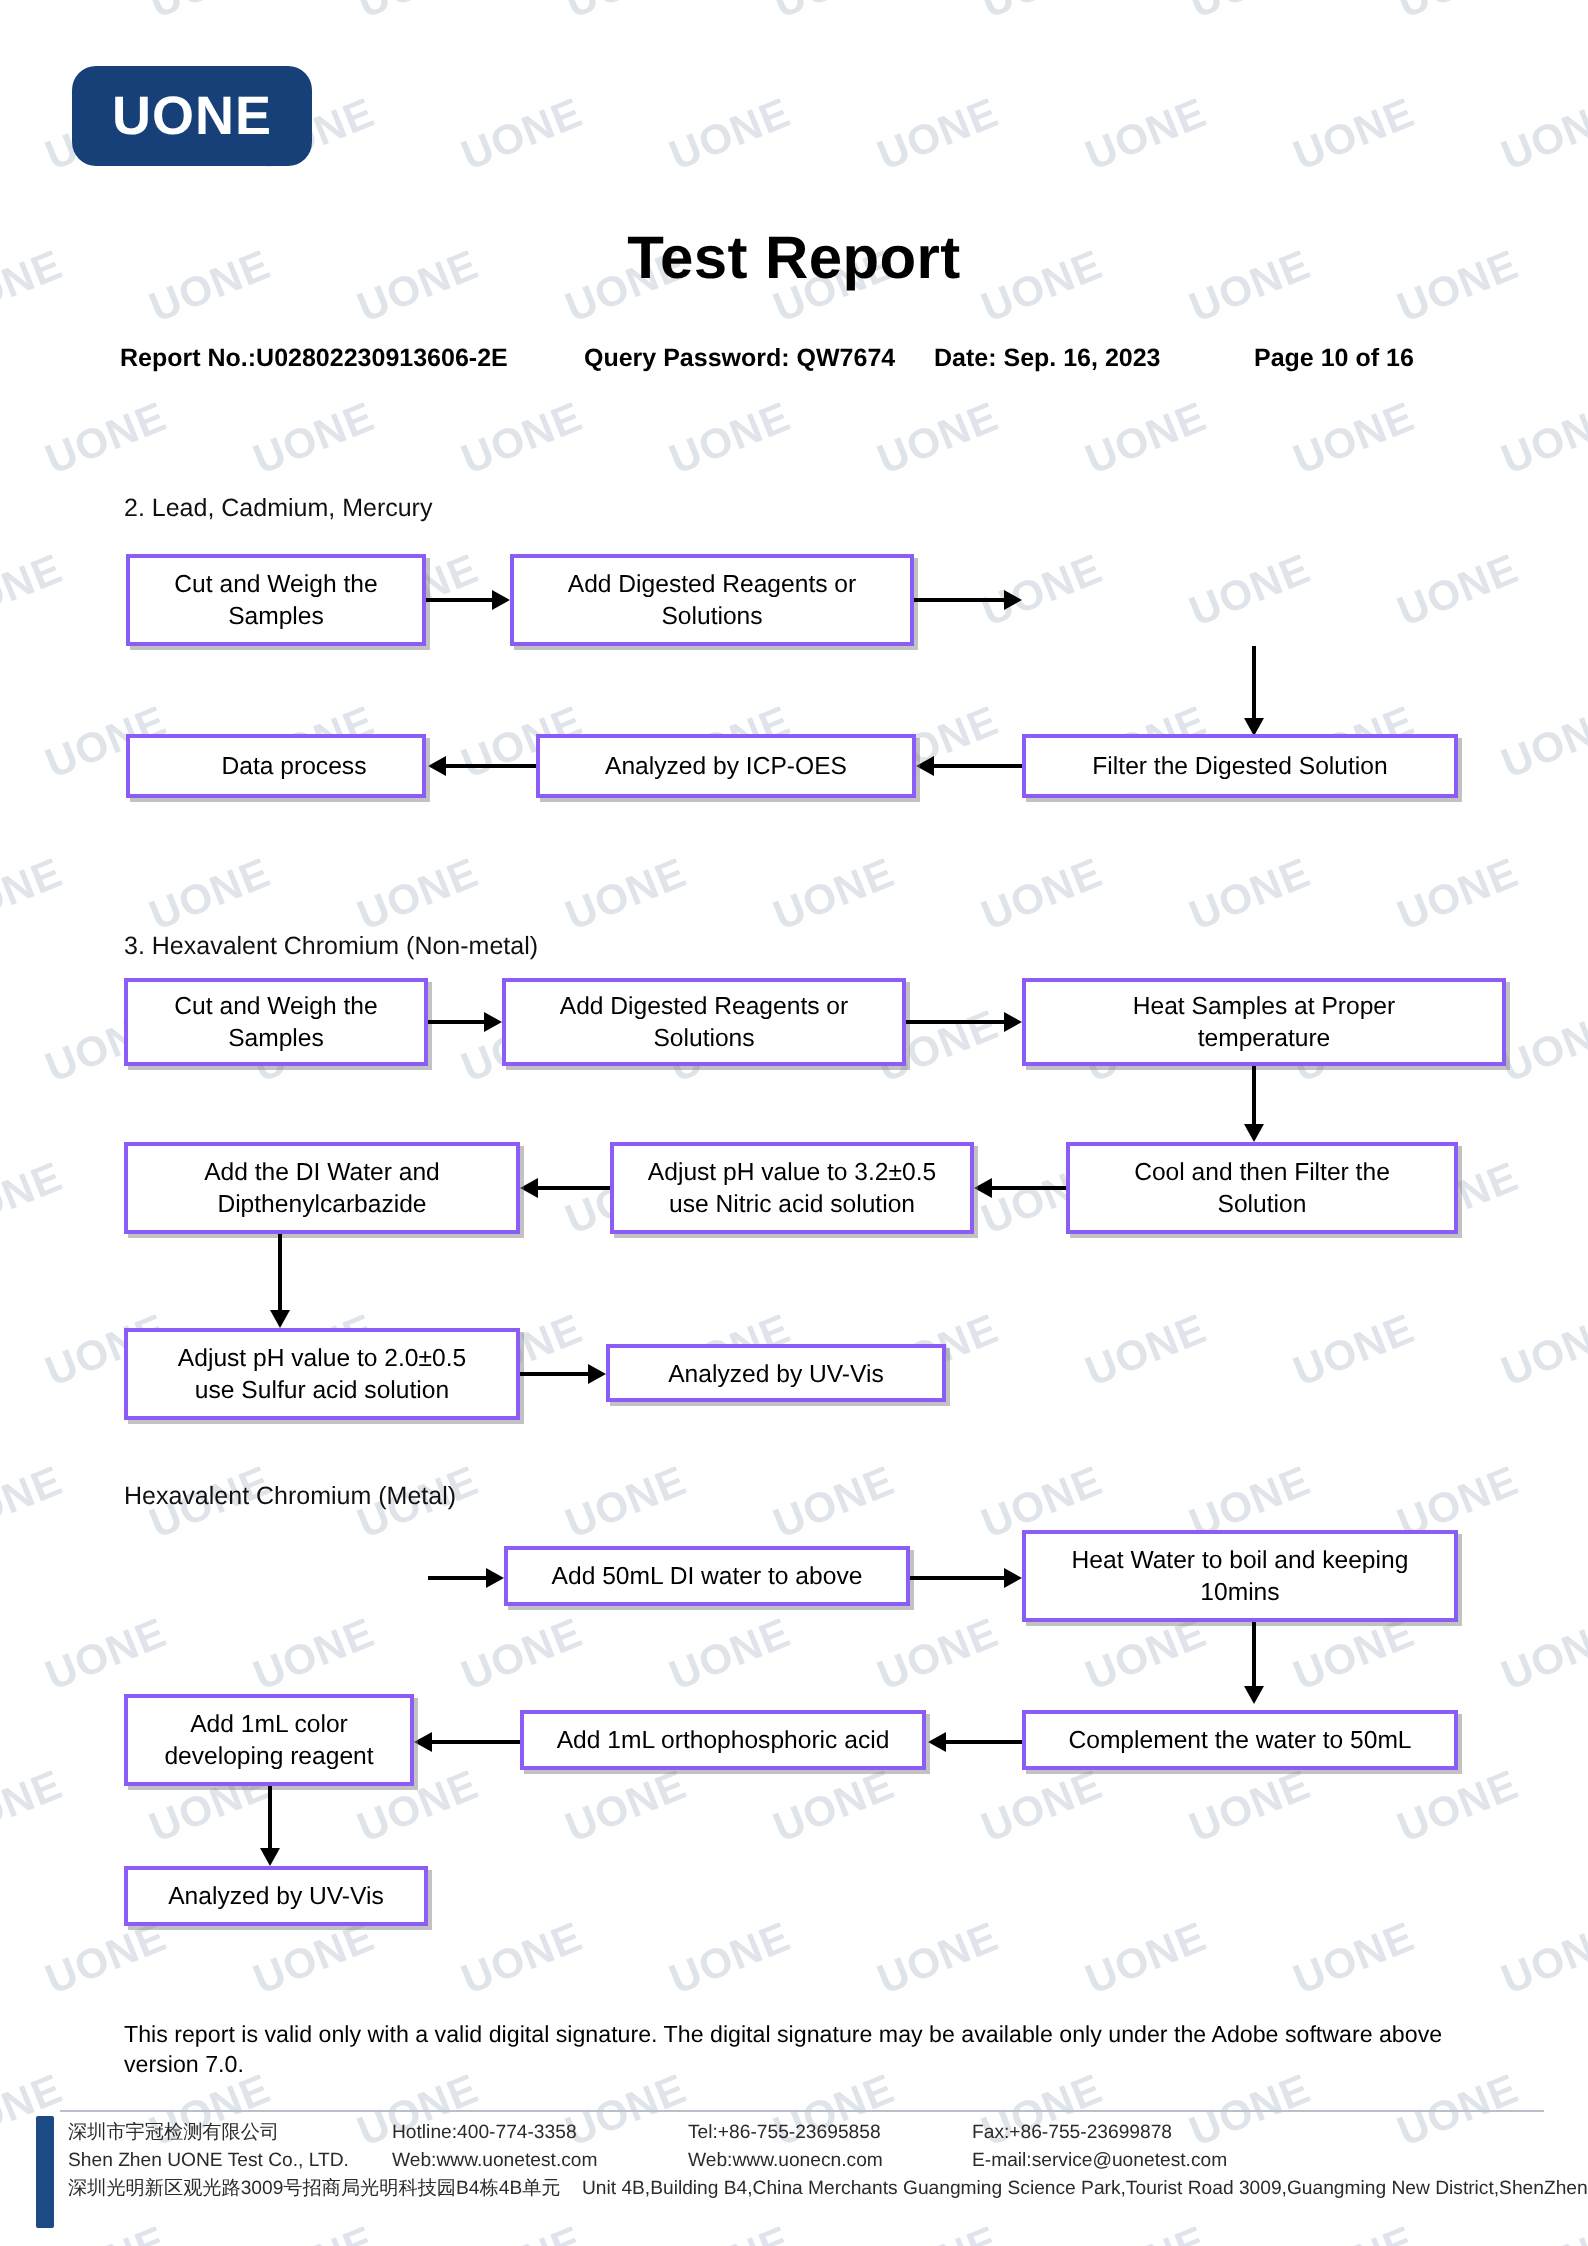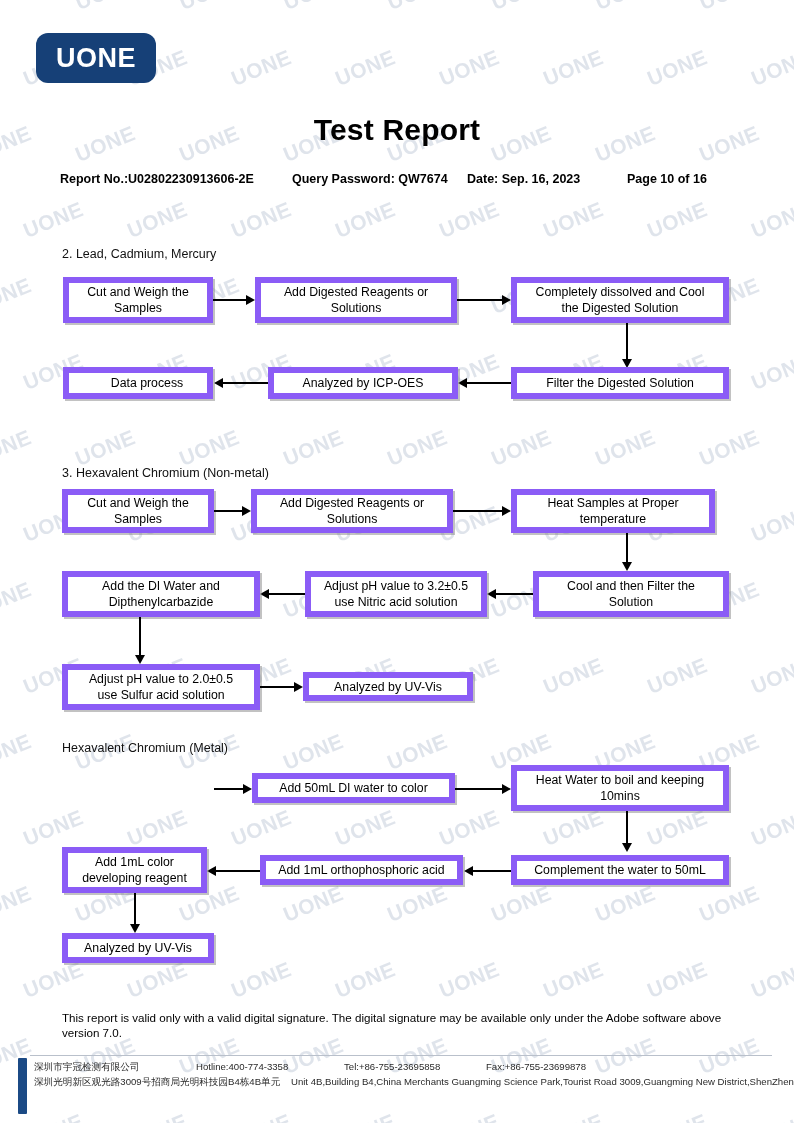--- a/index.html
+++ b/index.html
@@ -97,21 +97,21 @@
   .sec-head {
     position: absolute;
     font-size: 12.5px;
     color: #111;
     white-space: nowrap;
   }
 
   
   .fbox {
     position: absolute;
-    border: 6px solid #8b5cf6;
+    border: 2px solid #8b5cf6;
     background: #ffffff;
     box-shadow: 2px 2px 0 rgba(120,120,120,0.45);
     display: flex;
     align-items: center;
     justify-content: center;
     text-align: center;
     font-size: 12.3px;
     line-height: 16px;
     padding: 2px 6px;
     box-sizing: border-box;
@@ -355,26 +355,20 @@
 
     <div class="fbox" style="left:255px; top:277px; width:202px; height:46px;">
       <div>
         <span>Add Digested Reagents or</span>
         <span>Solutions</span>
       </div>
     </div>
     <div class="arrow-h" style="left:457px; top:299px; width:47px;"></div>
     <div class="head head-r" style="left:502px; top:295px;"></div>
 
-    <div class="fbox" style="left:511px; top:277px; width:218px; height:46px;">
-      <div>
-        <span>Completely dissolved and Cool</span>
-        <span>the Digested Solution</span>
-      </div>
-    </div>
     <div class="arrow-v" style="left:626px; top:323px; height:38px;"></div>
     <div class="head head-d" style="left:622px; top:359px;"></div>
 
     <div class="fbox" style="left:511px; top:367px; width:218px; height:32px;">
       <span>Filter the Digested Solution</span>
     </div>
     <div class="arrow-h" style="left:466px; top:382px; width:45px;"></div>
     <div class="head head-l" style="left:458px; top:378px;"></div>
 
     <div class="fbox" style="left:268px; top:367px; width:190px; height:32px;">
@@ -400,21 +394,21 @@
 
     <div class="fbox" style="left:251px; top:489px; width:202px; height:44px;">
       <div>
         <span>Add Digested Reagents or</span>
         <span>Solutions</span>
       </div>
     </div>
     <div class="arrow-h" style="left:453px; top:510px; width:51px;"></div>
     <div class="head head-r" style="left:502px; top:506px;"></div>
 
-    <div class="fbox" style="left:511px; top:489px; width:204px; height:44px;">
+    <div class="fbox" style="left:511px; top:489px; width:242px; height:44px;">
       <div>
         <span>Heat Samples at Proper</span>
         <span>temperature</span>
       </div>
     </div>
     <div class="arrow-v" style="left:626px; top:533px; height:31px;"></div>
     <div class="head head-d" style="left:622px; top:562px;"></div>
 
     <div class="fbox" style="left:533px; top:571px; width:196px; height:46px;">
       <div>
@@ -455,21 +449,21 @@
     <div class="fbox" style="left:303px; top:672px; width:170px; height:29px;">
       <span>Analyzed by UV-Vis</span>
     </div>
 
     <div class="sec-head" style="left:62px; top:741px;">Hexavalent Chromium (Metal)</div>
 
     <div class="arrow-h" style="left:214px; top:788px; width:31px;"></div>
     <div class="head head-r" style="left:243px; top:784px;"></div>
 
     <div class="fbox" style="left:252px; top:773px; width:203px; height:30px;">
-      <span>Add 50mL DI water to color</span>
+      <span>Add 50mL DI water to above</span>
     </div>
     <div class="arrow-h" style="left:455px; top:788px; width:49px;"></div>
     <div class="head head-r" style="left:502px; top:784px;"></div>
 
     <div class="fbox" style="left:511px; top:765px; width:218px; height:46px;">
       <div>
         <span>Heat Water to boil and keeping</span>
         <span>10mins</span>
       </div>
     </div>
@@ -506,20 +500,26 @@
     <div class="footer-rule"></div>
     <div class="footer-bar"></div>
 
     <div class="footer-grid">
       <div class="f-cols">
         <div class="f-c1">深圳市宇冠检测有限公司</div>
         <div class="f-c2">Hotline:400-774-3358</div>
         <div class="f-c3">Tel:+86-755-23695858</div>
         <div class="f-c4">Fax:+86-755-23699878</div>
       </div>
+      <div class="f-cols">
+        <div class="f-c1">Shen Zhen UONE Test Co., LTD.</div>
+        <div class="f-c2">Web:www.uonetest.com</div>
+        <div class="f-c3">Web:www.uonecn.com</div>
+        <div class="f-c4">E-mail:service@uonetest.com</div>
+      </div>
       <div class="f-addr">
         <span class="cn">深圳光明新区观光路3009号招商局光明科技园B4栋4B单元</span>
         <span>&nbsp;&nbsp;</span>
         <span class="en">Unit 4B,Building B4,China Merchants Guangming Science Park,Tourist Road 3009,Guangming New District,ShenZhen.</span>
       </div>
     </div>
 
   </div>
 </div>
 

